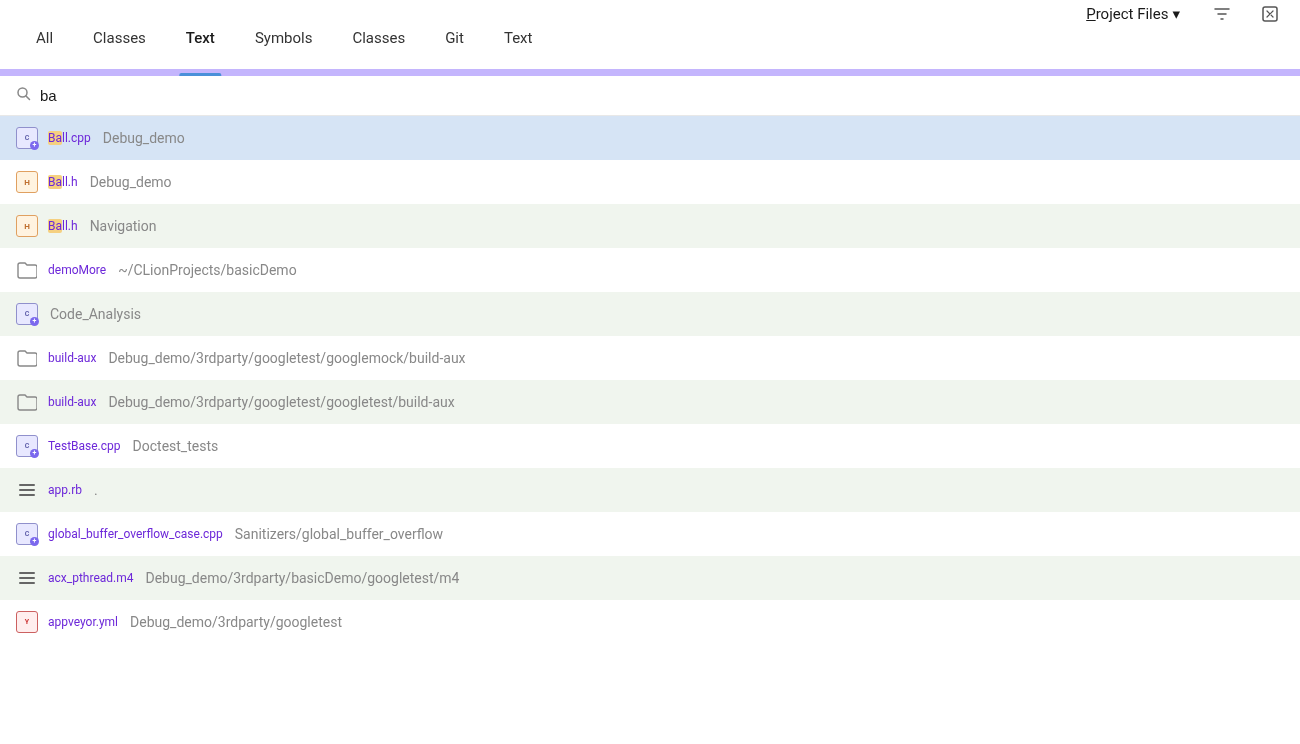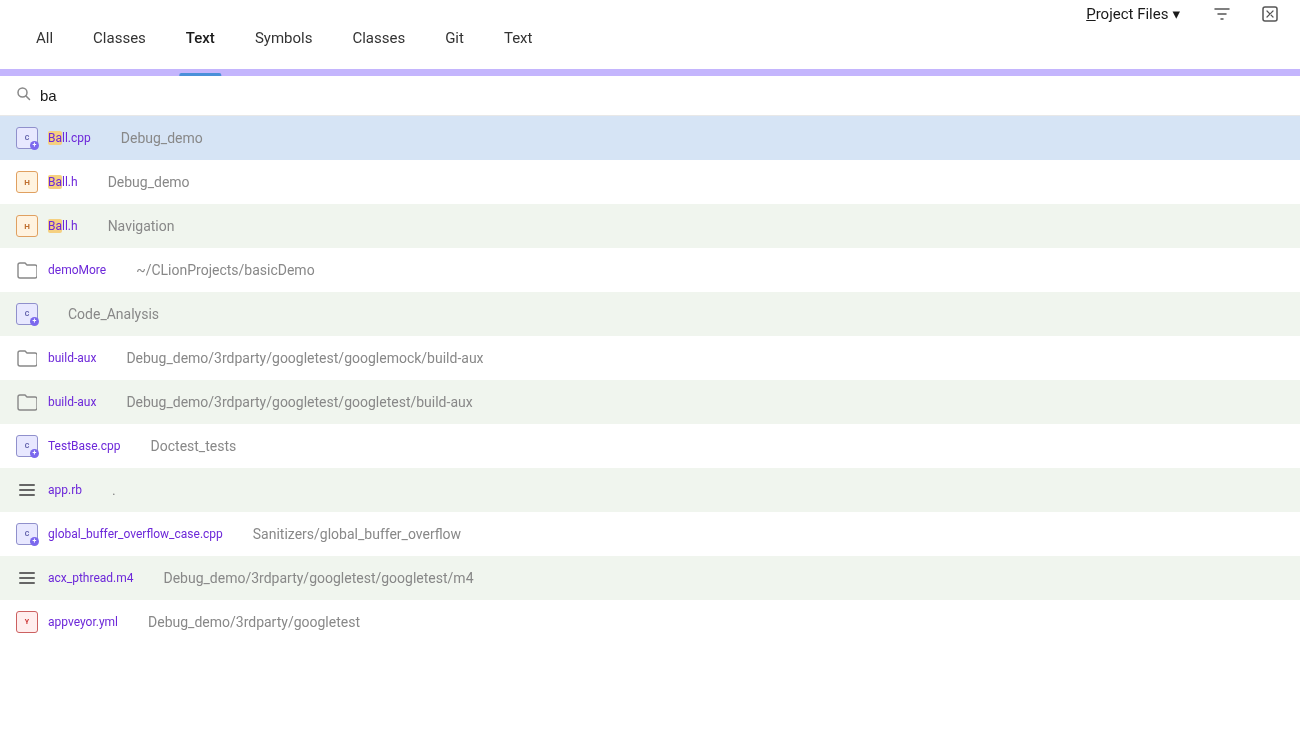--- a/index.html
+++ b/index.html
@@ -133,21 +133,21 @@
       color: #6d28d9;
       font-weight: 400;
     }
     .result-name .highlight {
       background: #f5d080;
       border-radius: 2px;
     }
     .result-location {
       font-size: 14px;
       color: #888;
-      margin-left: 20px;
+      margin-left: 2px;
     }
 
     
     .cpp-icon {
       width: 22px;
       height: 22px;
       border-radius: 3px;
       background: #e8e8ff;
       border: 1.5px solid #9090cc;
       display: flex;
@@ -388,21 +388,21 @@
     <span class="result-location">Sanitizers/global_buffer_overflow</span>
   </div>
 
   <div class="result-item tinted">
     <div class="lines-icon">
       <span></span>
         <span></span>
         <span></span>
     </div>
     <span class="result-name">acx_pthread.m4</span>
-    <span class="result-location">Debug_demo/3rdparty/googletest/googletest/m4</span>
+    <span class="result-location">Debug_demo/3rdparty/basicDemo/googletest/m4</span>
   </div>
 
   <div class="result-item normal">
     <div class="yml-icon">Y</div>
     <span class="result-name">appveyor.yml</span>
     <span class="result-location">Debug_demo/3rdparty/googletest</span>
   </div>
 
 </div>
 

